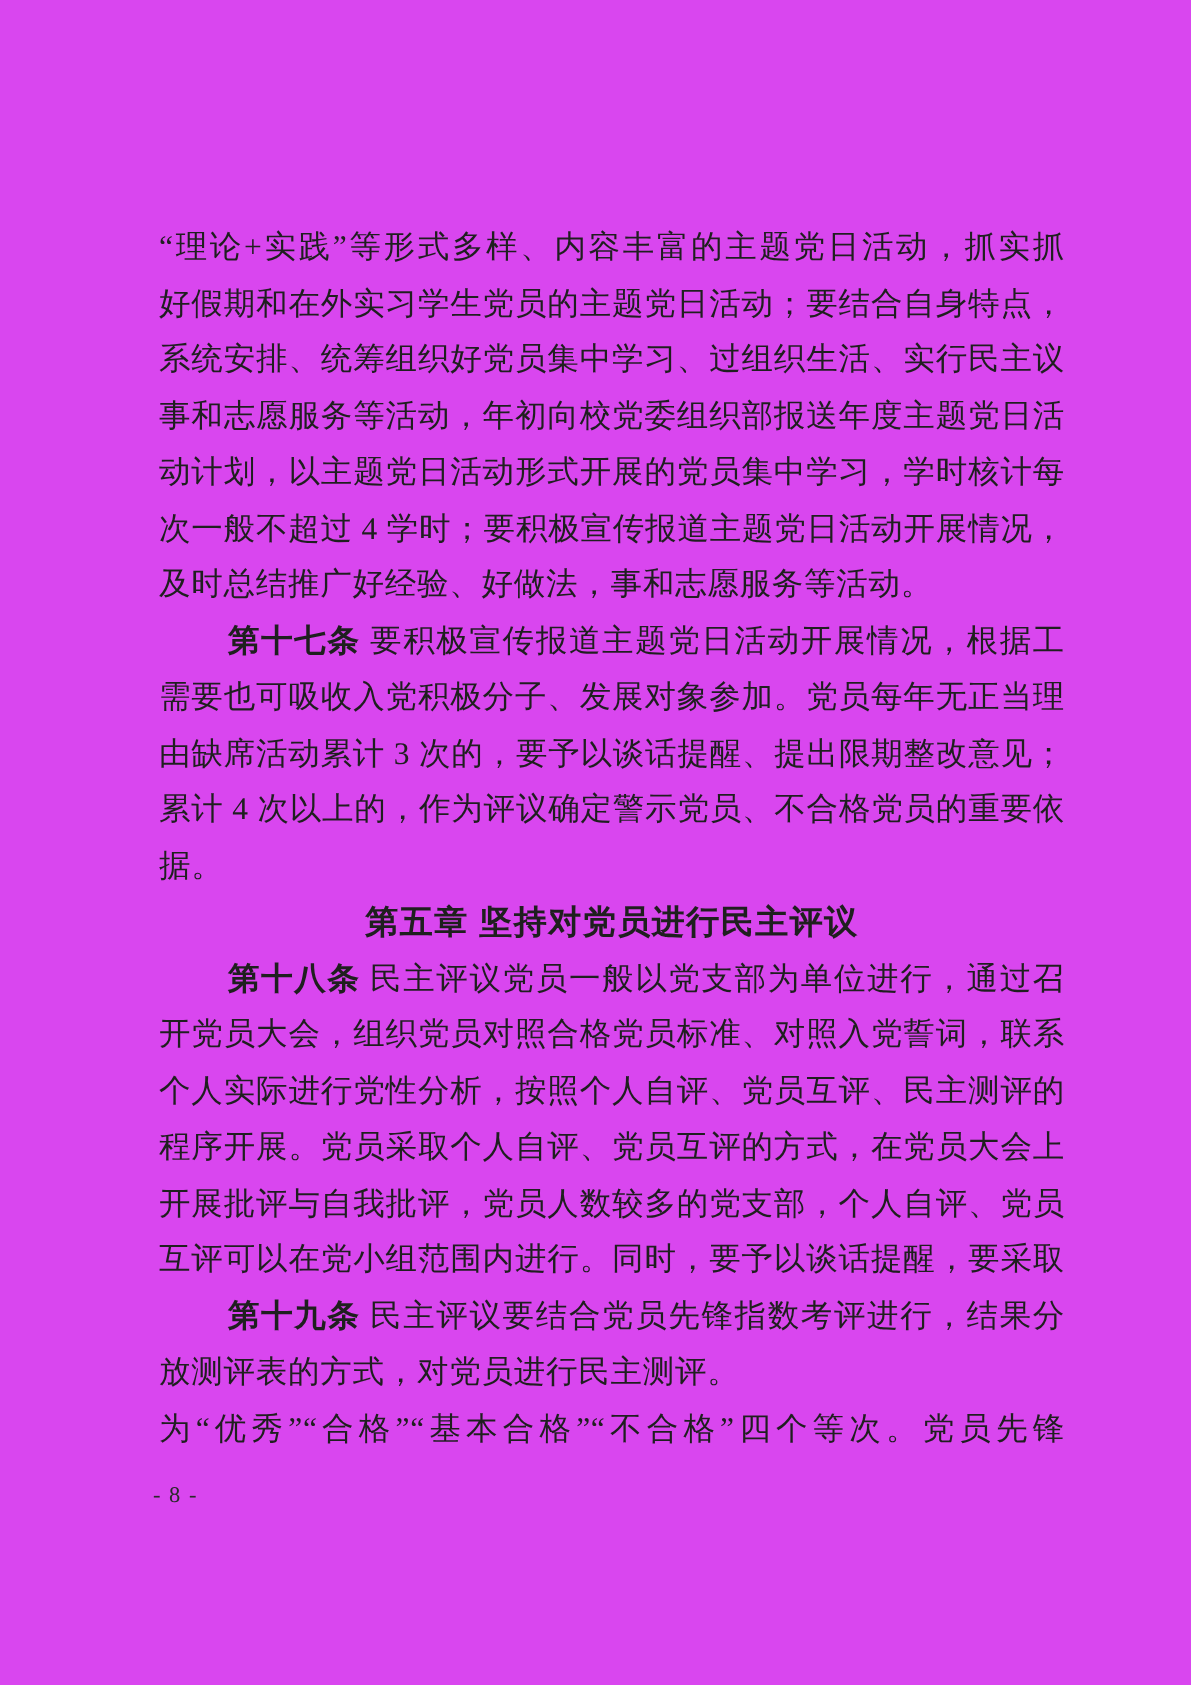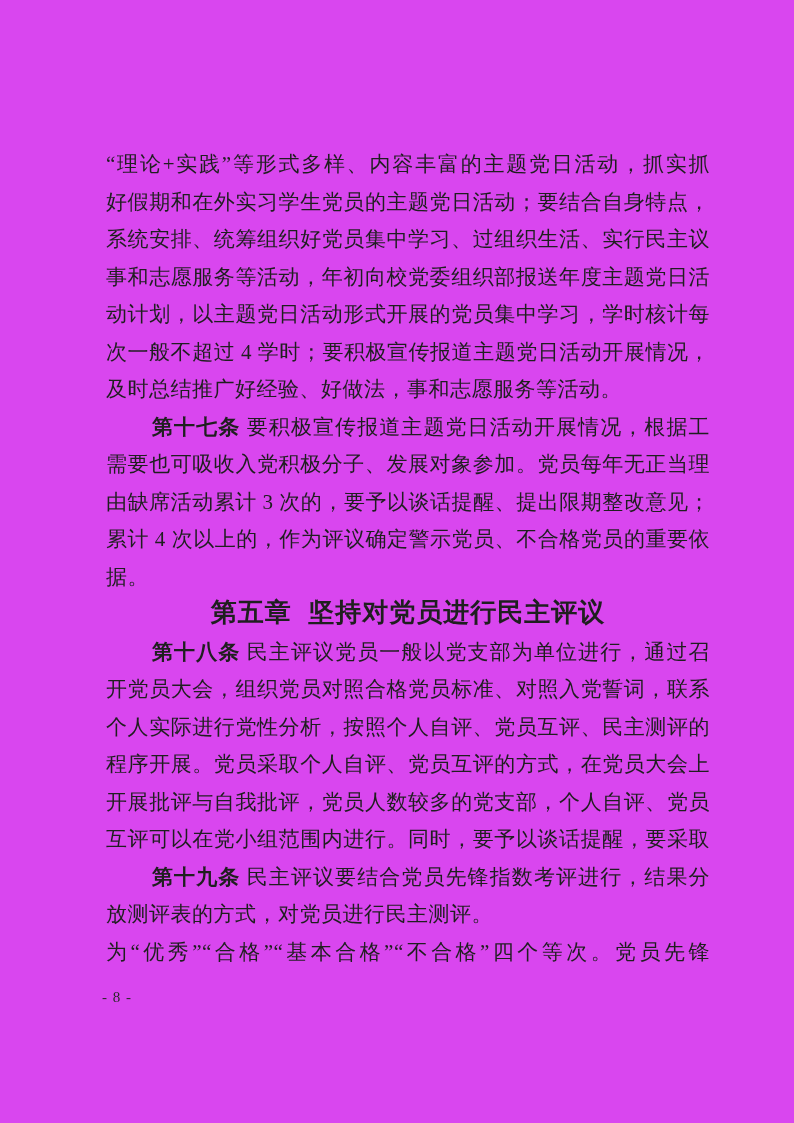--- a/index.html
+++ b/index.html
@@ -37,25 +37,25 @@
   }
   .line.indent {
     padding-left: 46px;
   }
   .term {
     font-weight: 700;
   }
   .heading {
     height: 37.5px;
     margin: 0;
-    font-size: 26px;
+    font-size: 22px;
     font-weight: 700;
     text-align: center;
     text-align-last: center;
-    font-family: Liberation Mono, monospace;
+    font-family: Liberation Sans, sans-serif;
     letter-spacing: 1px;
   }
   .page-number {
     position: absolute;
     left: 102px;
     top: 989px;
     font-size: 15px;
     letter-spacing: 1px;
     color: #2a2a2a;
   }

